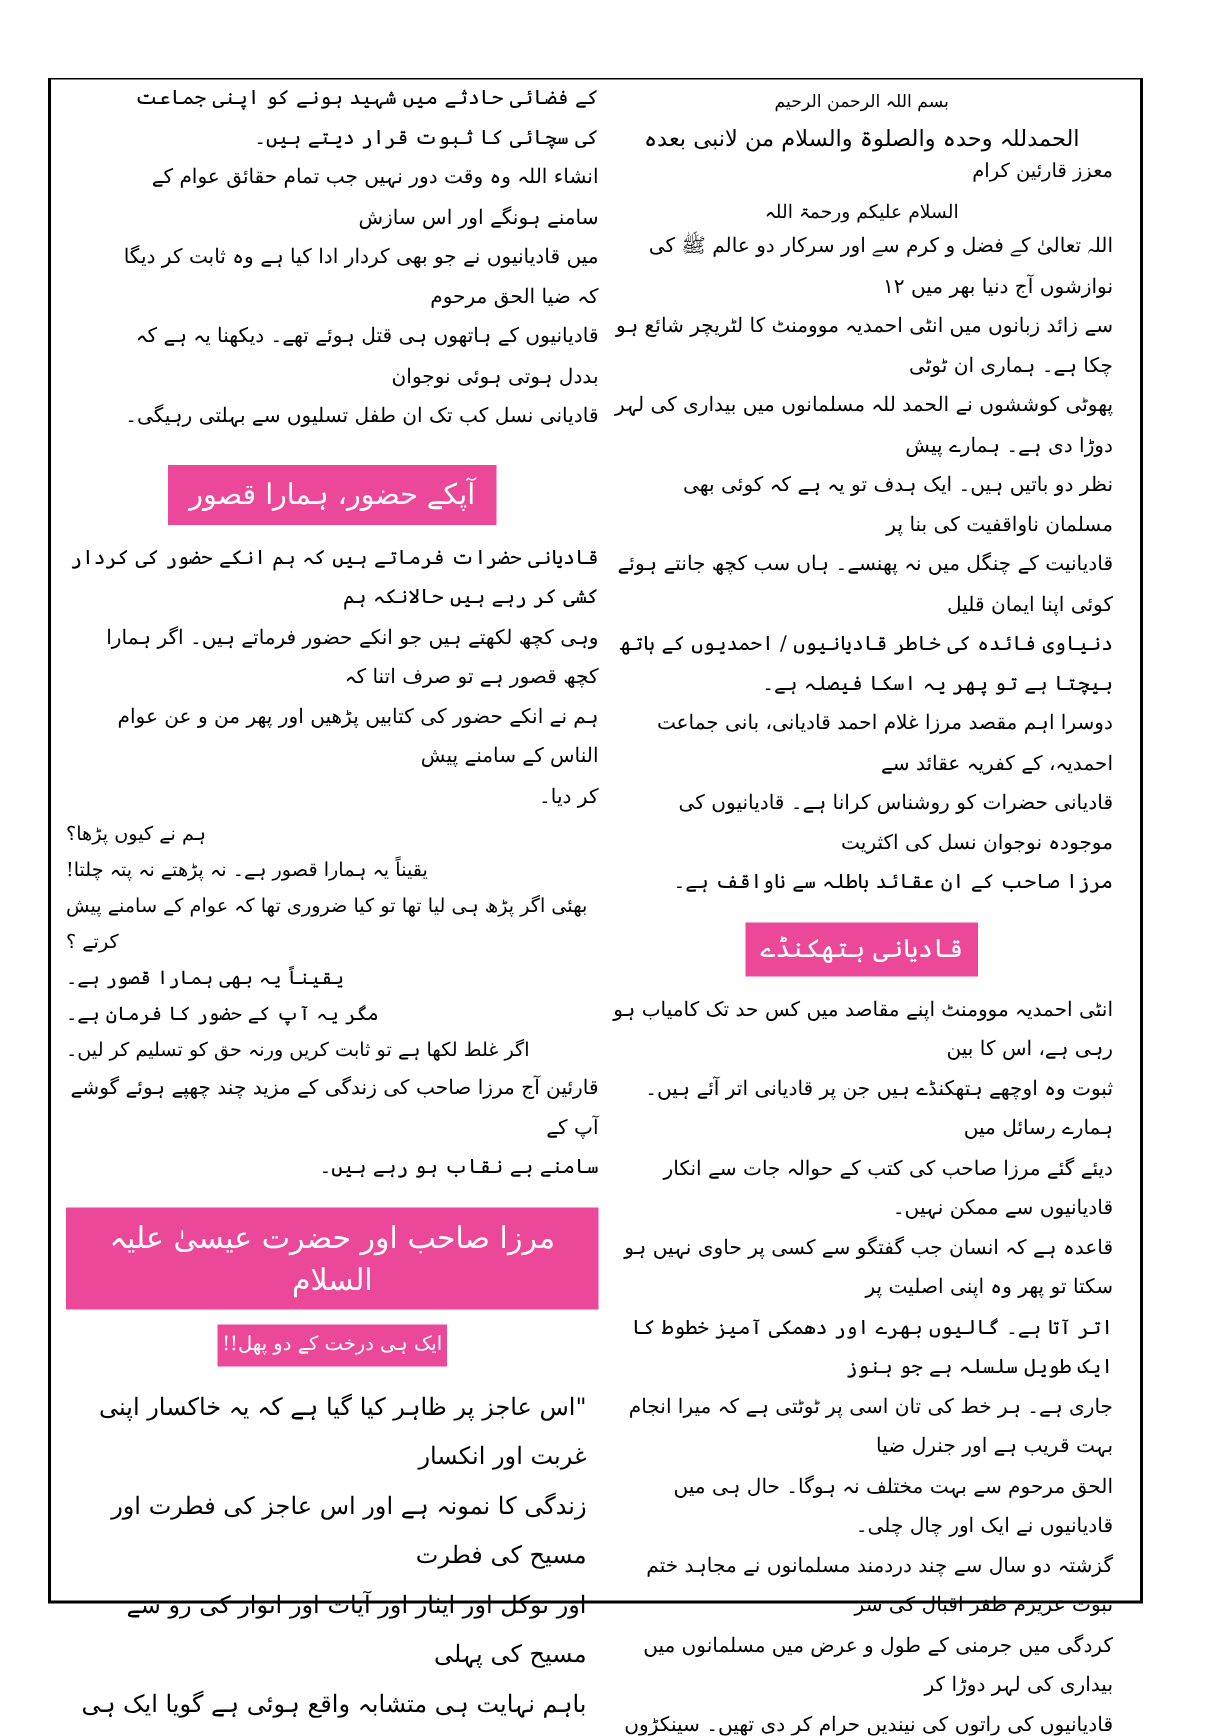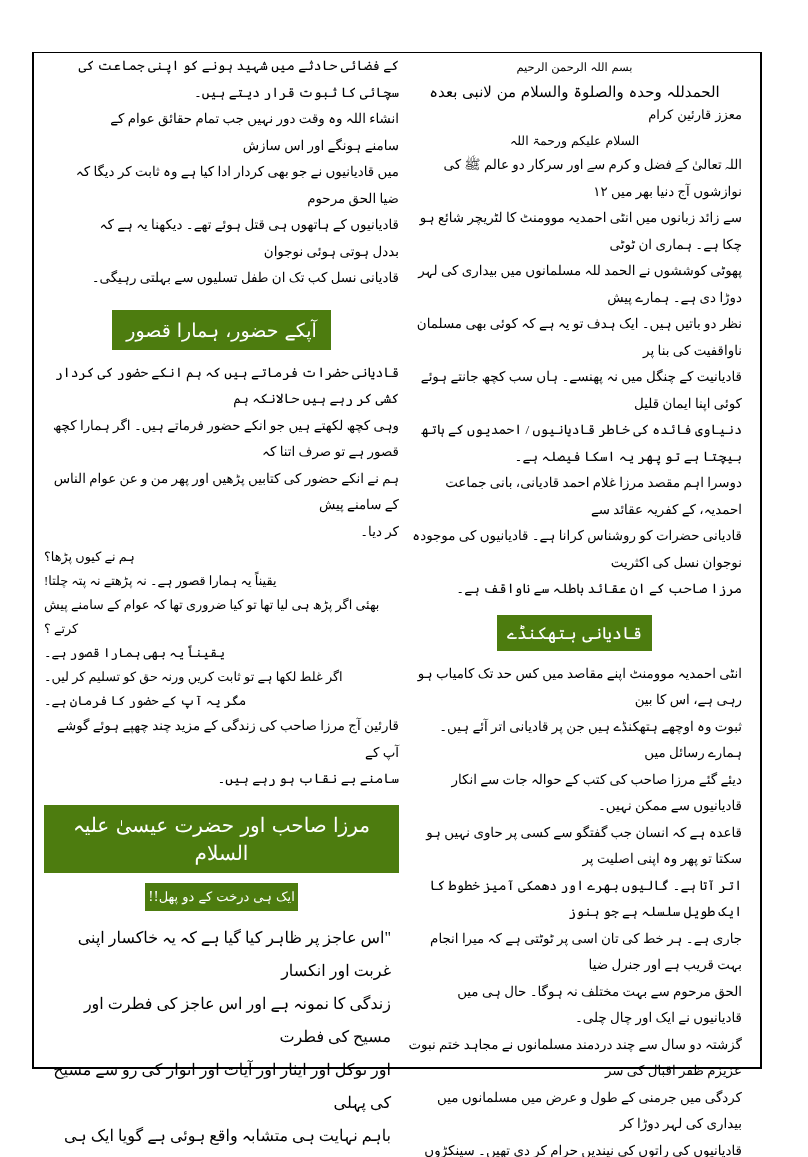--- a/index.html
+++ b/index.html
@@ -1,27 +1,27 @@
 <!DOCTYPE html>
 <html><head>
 <meta charset="utf-8">
 <style>
   html, body { margin:0; padding:0; background:#ffffff; }
   body { width:808px; height:1157px; position:relative; overflow:hidden; font-family:"DejaVu Serif", serif; color:#000; }
   .frame { position:absolute; left:32px; top:52px; width:730px; height:1017px; border-left:2px solid #000; border-right:2px solid #000; border-top:1px solid #000; border-bottom:2px solid #000; box-sizing:border-box; }
   .col { position:absolute; top:0; direction:rtl; text-align:right; font-size:13.4px; line-height:26.5px; }
   .col-right { right:18px; width:335px; }
   .col-left { left:10px; width:355px; }
-  .p { margin:0;font-family:Liberation Serif, serif; }
+  .p { margin:0; }
   .center { text-align:center; }
   .bismillah { font-size:11.5px; line-height:22px; margin-top:3px; }
   .hamd { font-size:15px; line-height:20px; margin-top:4px; }
   .greet { font-size:13px; line-height:22px; margin-top:2px; }
   .salam { font-size:12.5px; line-height:22px; margin-top:4px; text-align:center; }
-  .banner { background:#4d7c0f; color:#fff; display:inline-block; padding:4px 10px; font-size:17px; line-height:28px; }
+  .banner { background:#ec4899; color:#fff; display:inline-block; padding:4px 10px; font-size:17px; line-height:28px; }
   .banner-wrap { text-align:center; margin:12px 0 10px; }
   .banner-big { font-size:20px; padding:6px 12px; }
   .banner-small { font-size:13px; padding:3px 3px; line-height:22px; }
   .quote { font-size:16px; line-height:33px; padding:0 8px; }
   .qa { text-align:left; font-size:12.8px; line-height:24px; }
 </style>
 </head>
 <body>
 
 <div class="frame">
@@ -75,22 +75,22 @@
         <div class="p">قادیانی حضرات فرماتے ہیں کہ ہم انکے حضور کی کردار کشی کر رہے ہیں حالانکہ ہم</div>
         <div class="p">وہی کچھ لکھتے ہیں جو انکے حضور فرماتے ہیں۔ اگر ہمارا کچھ قصور ہے تو صرف اتنا کہ</div>
         <div class="p">ہم نے انکے حضور کی کتابیں پڑھیں اور پھر من و عن عوام الناس کے سامنے پیش</div>
         <div class="p">کر دیا۔</div>
       </div>
     <div id="qa">
         <div class="p qa">ہم نے کیوں پڑھا؟</div>
         <div class="p qa">یقیناً یہ ہمارا قصور ہے۔ نہ پڑھتے نہ پتہ چلتا!</div>
         <div class="p qa">بھئی اگر پڑھ ہی لیا تھا تو کیا ضروری تھا کہ عوام کے سامنے پیش کرتے ؟</div>
         <div class="p qa">یقیناً یہ بھی ہمارا قصور ہے۔</div>
+        <div class="p qa">مگر یہ آپ کے حضور کا فرمان ہے۔</div>
         <div class="p qa">اگر غلط لکھا ہے تو ثابت کریں ورنہ حق کو تسلیم کر لیں۔</div>
-        <div class="p qa">مگر یہ آپ کے حضور کا فرمان ہے۔</div>
       </div>
     <div id="readers">
         <div class="p">قارئین آج مرزا صاحب کی زندگی کے مزید چند چھپے ہوئے گوشے آپ کے</div>
         <div class="p">سامنے بے نقاب ہو رہے ہیں۔</div>
       </div>
     <div class="banner-wrap">
       <span class="banner banner-big">مرزا صاحب اور حضرت عیسیٰ علیہ السلام</span>
     </div>
     <div class="banner-wrap" style="margin-top:4px">
       <span class="banner banner-small">ایک ہی درخت کے دو پھل!!</span>

